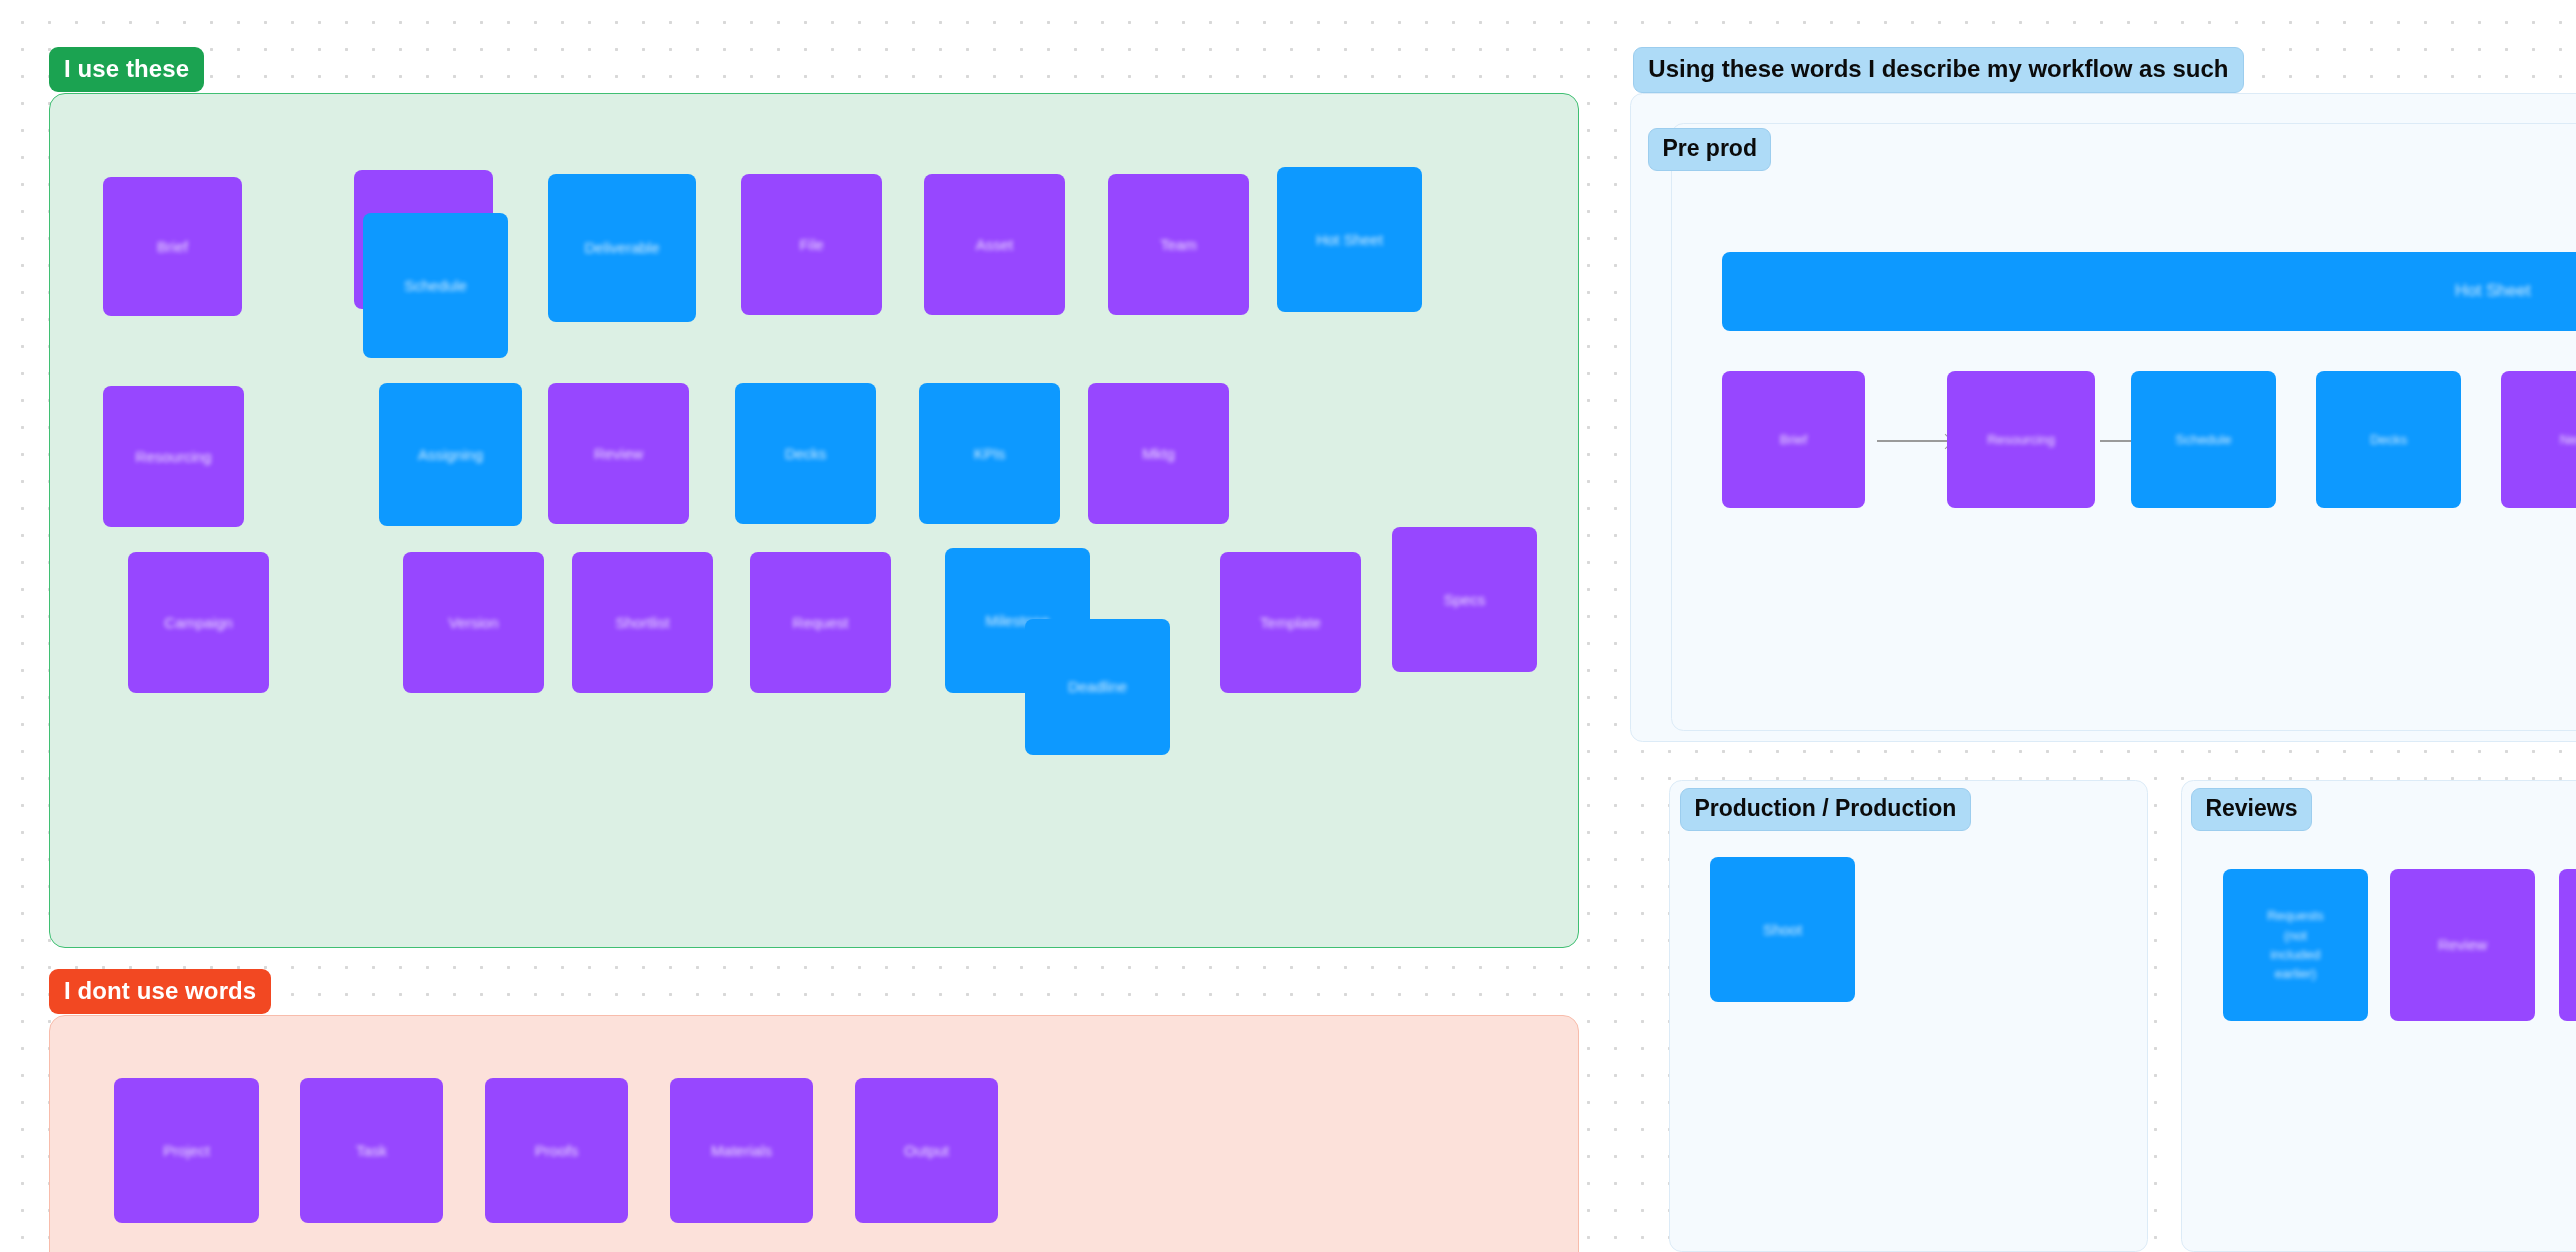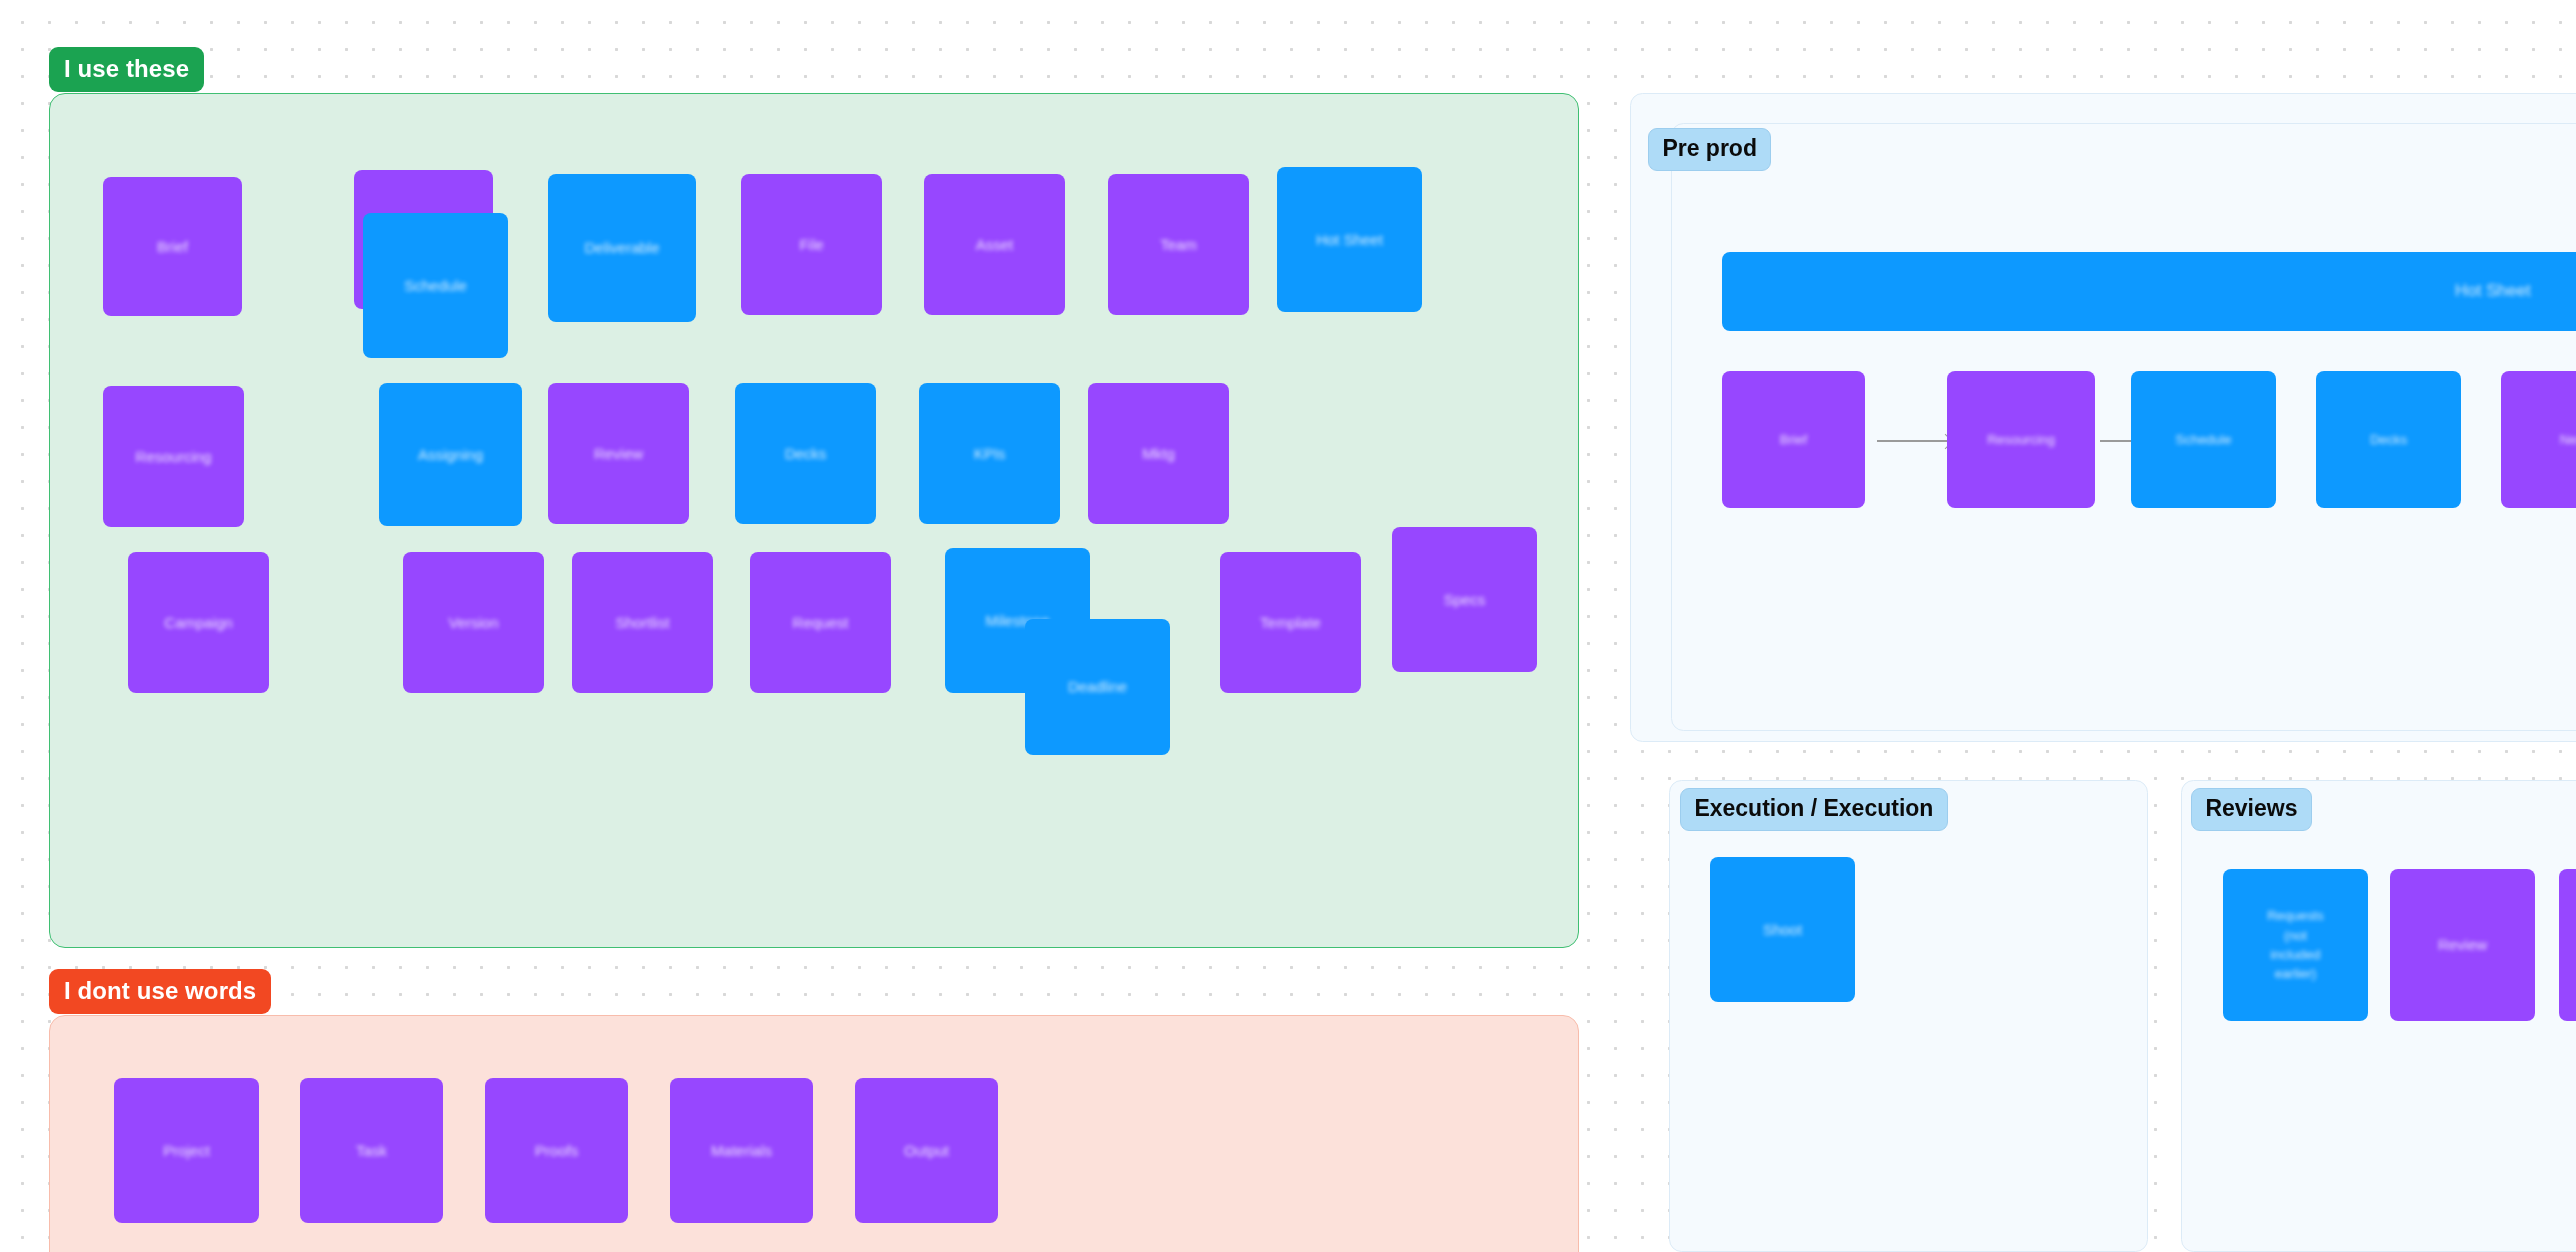--- a/index.html
+++ b/index.html
@@ -230,20 +230,21 @@
   <div class="note note-purple" style="left:485px; top:1078px; width:143px; height:145px;">
     <span class="note-label">Proofs</span>
   </div>
   <div class="note note-purple" style="left:670px; top:1078px; width:143px; height:145px;">
     <span class="note-label">Materials</span>
   </div>
   <div class="note note-purple" style="left:855px; top:1078px; width:143px; height:145px;">
     <span class="note-label">Output</span>
   </div>
 
+  <div class="pill pill-blue" style="left:1633px; top:47px;">Using these words I describe my workflow as such</div>
 
   <div class="frame frame-lightblue" style="left:1630px; top:93px; width:1020px; height:649px;"></div>
 
   <div class="frame frame-lightblue" style="left:1671px; top:123px; width:957px; height:608px;"></div>
 
   <div class="pill pill-blue-sm" style="left:1648px; top:128px;">Pre prod</div>
 
   <div class="bar" style="left:1722px; top:252px; width:948px; height:79px;">
     <span class="note-label lg">Hot Sheet</span>
   </div>
@@ -263,21 +264,21 @@
   </div>
   <div class="note note-blue" style="left:2316px; top:371px; width:145px; height:137px;">
     <span class="note-label sm">Decks</span>
   </div>
   <div class="note note-purple" style="left:2501px; top:371px; width:145px; height:137px;">
     <span class="note-label sm">Next</span>
   </div>
 
   <div class="frame frame-lightblue" style="left:1669px; top:780px; width:479px; height:472px;"></div>
 
-  <div class="pill pill-blue-sm" style="left:1680px; top:788px;">Execution / Execution</div>
+  <div class="pill pill-blue-sm" style="left:1680px; top:788px;">Production / Production</div>
 
   <div class="note note-blue" style="left:1710px; top:857px; width:145px; height:145px;">
     <span class="note-label">Shoot</span>
   </div>
 
   <div class="frame frame-lightblue" style="left:2181px; top:780px; width:479px; height:472px;"></div>
 
   <div class="pill pill-blue-sm" style="left:2191px; top:788px;">Reviews</div>
 
   <div class="note note-blue" style="left:2223px; top:869px; width:145px; height:152px;">

